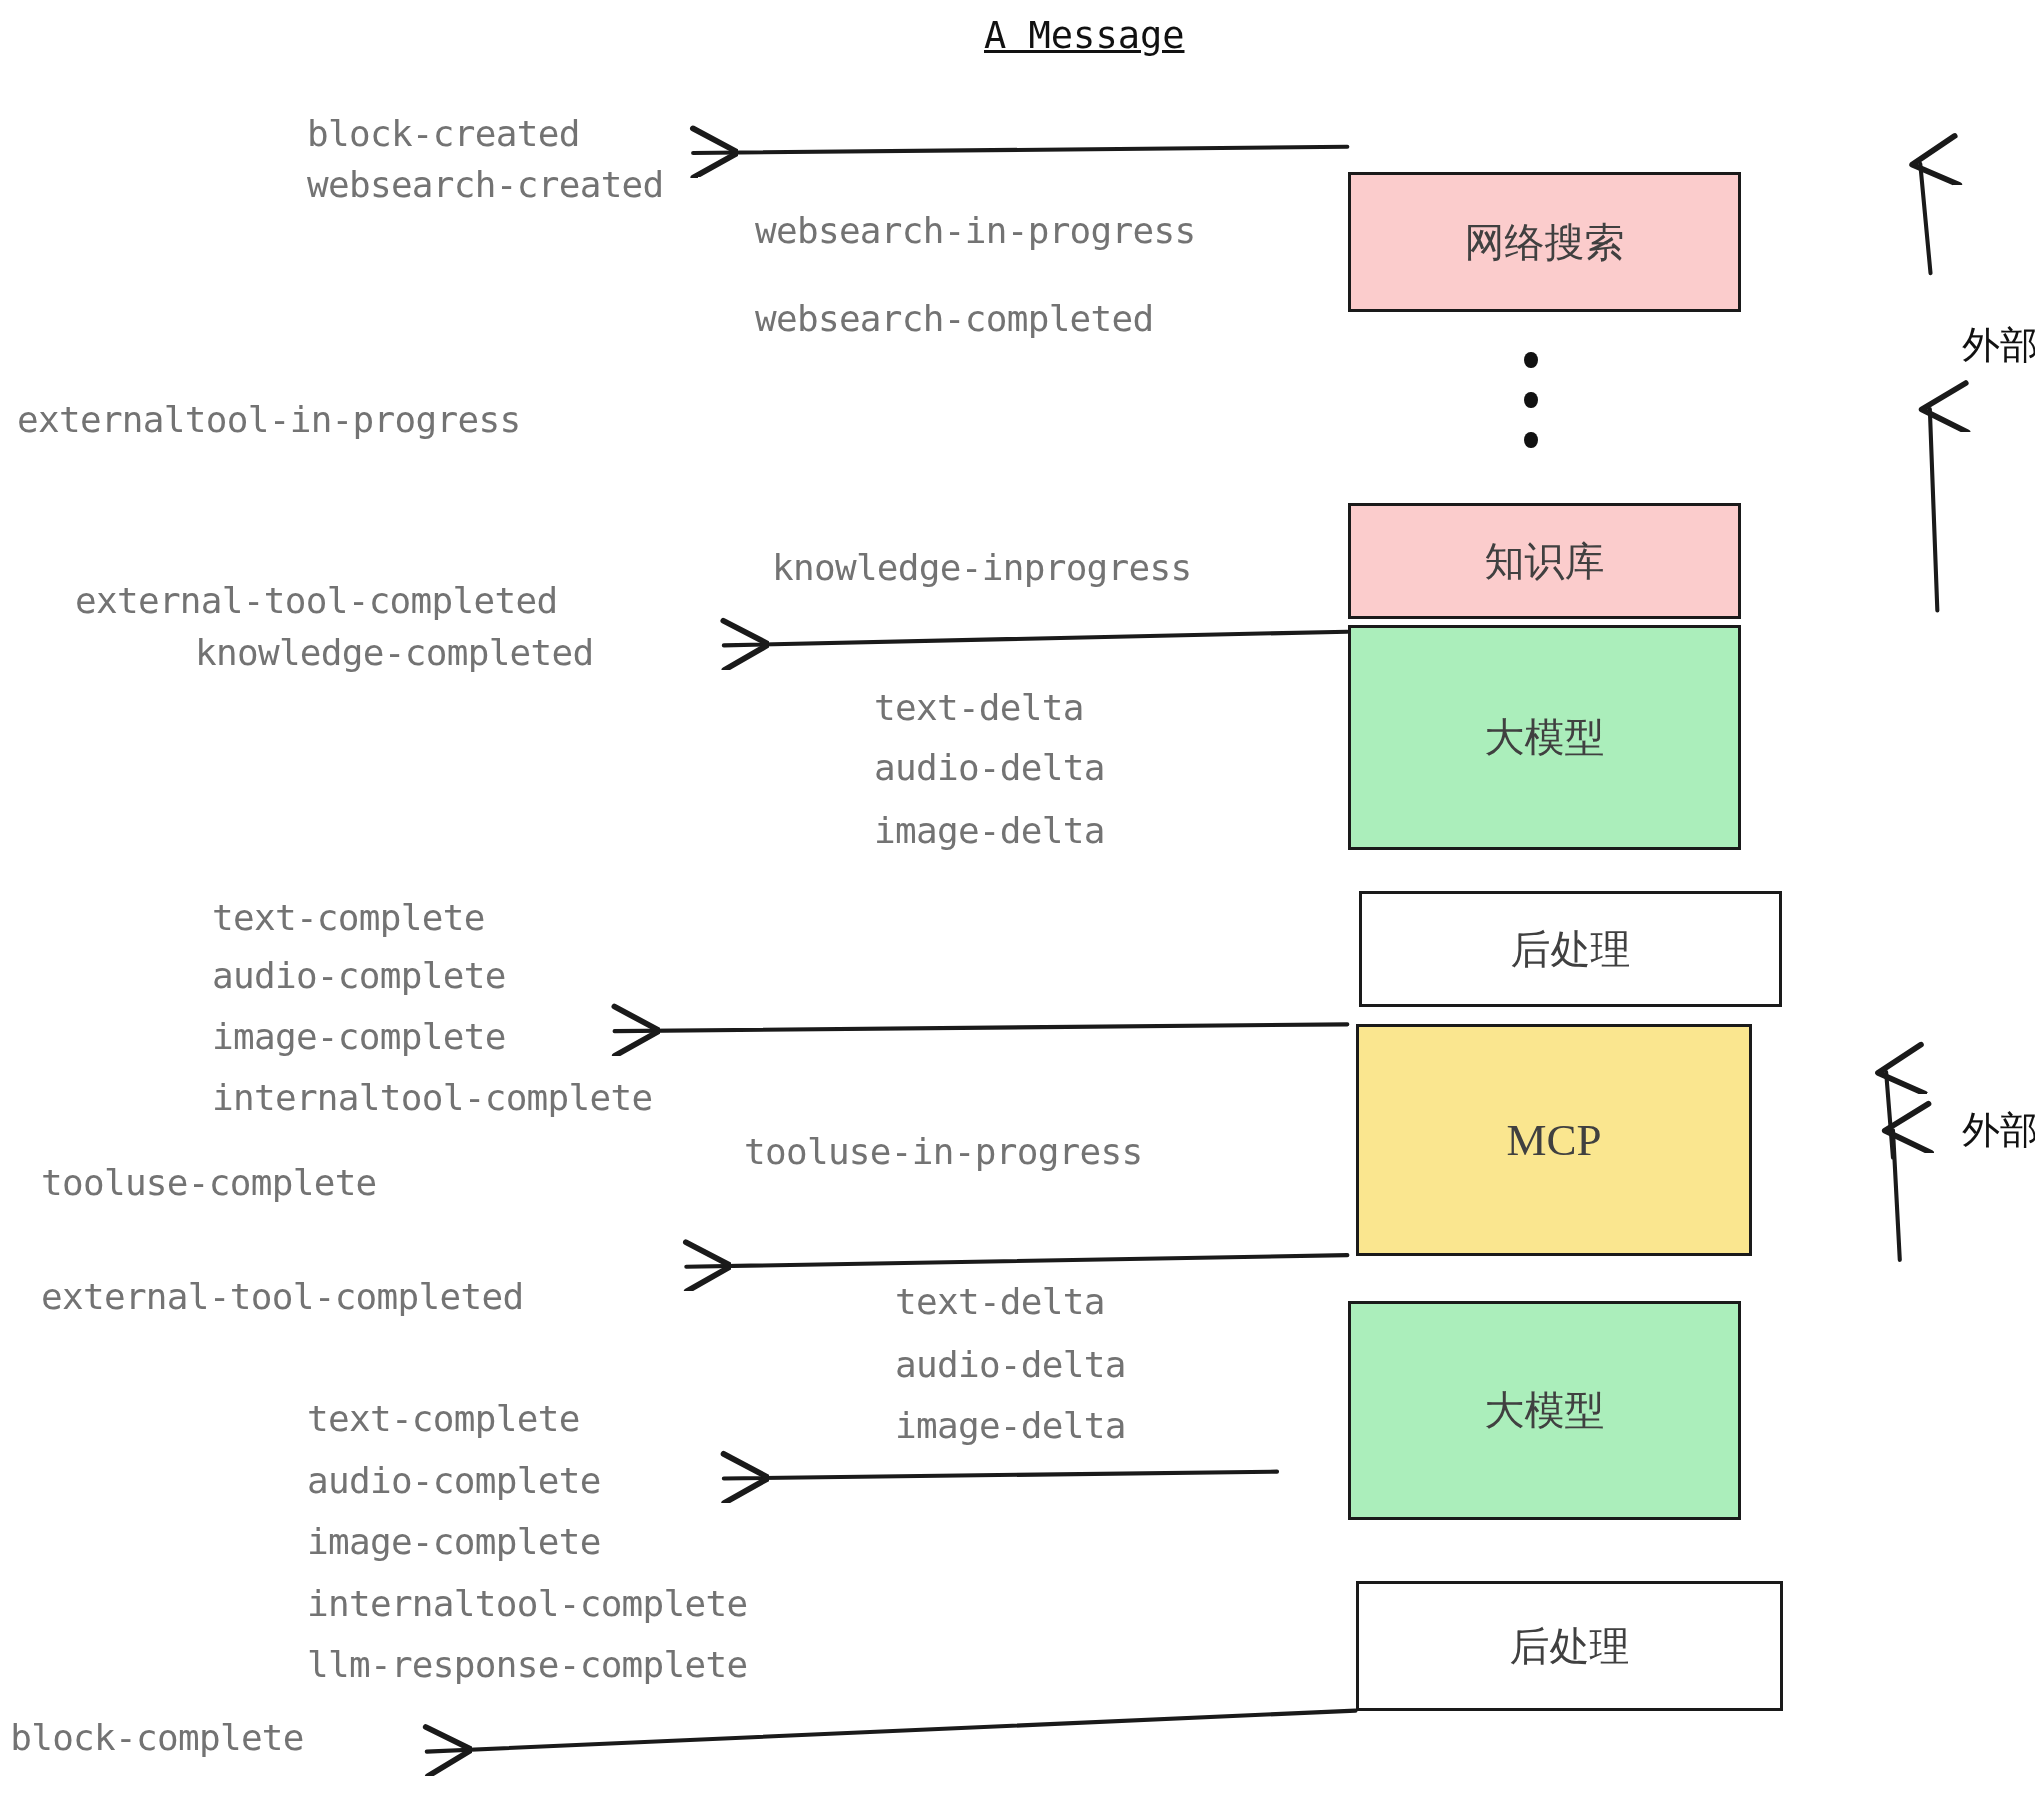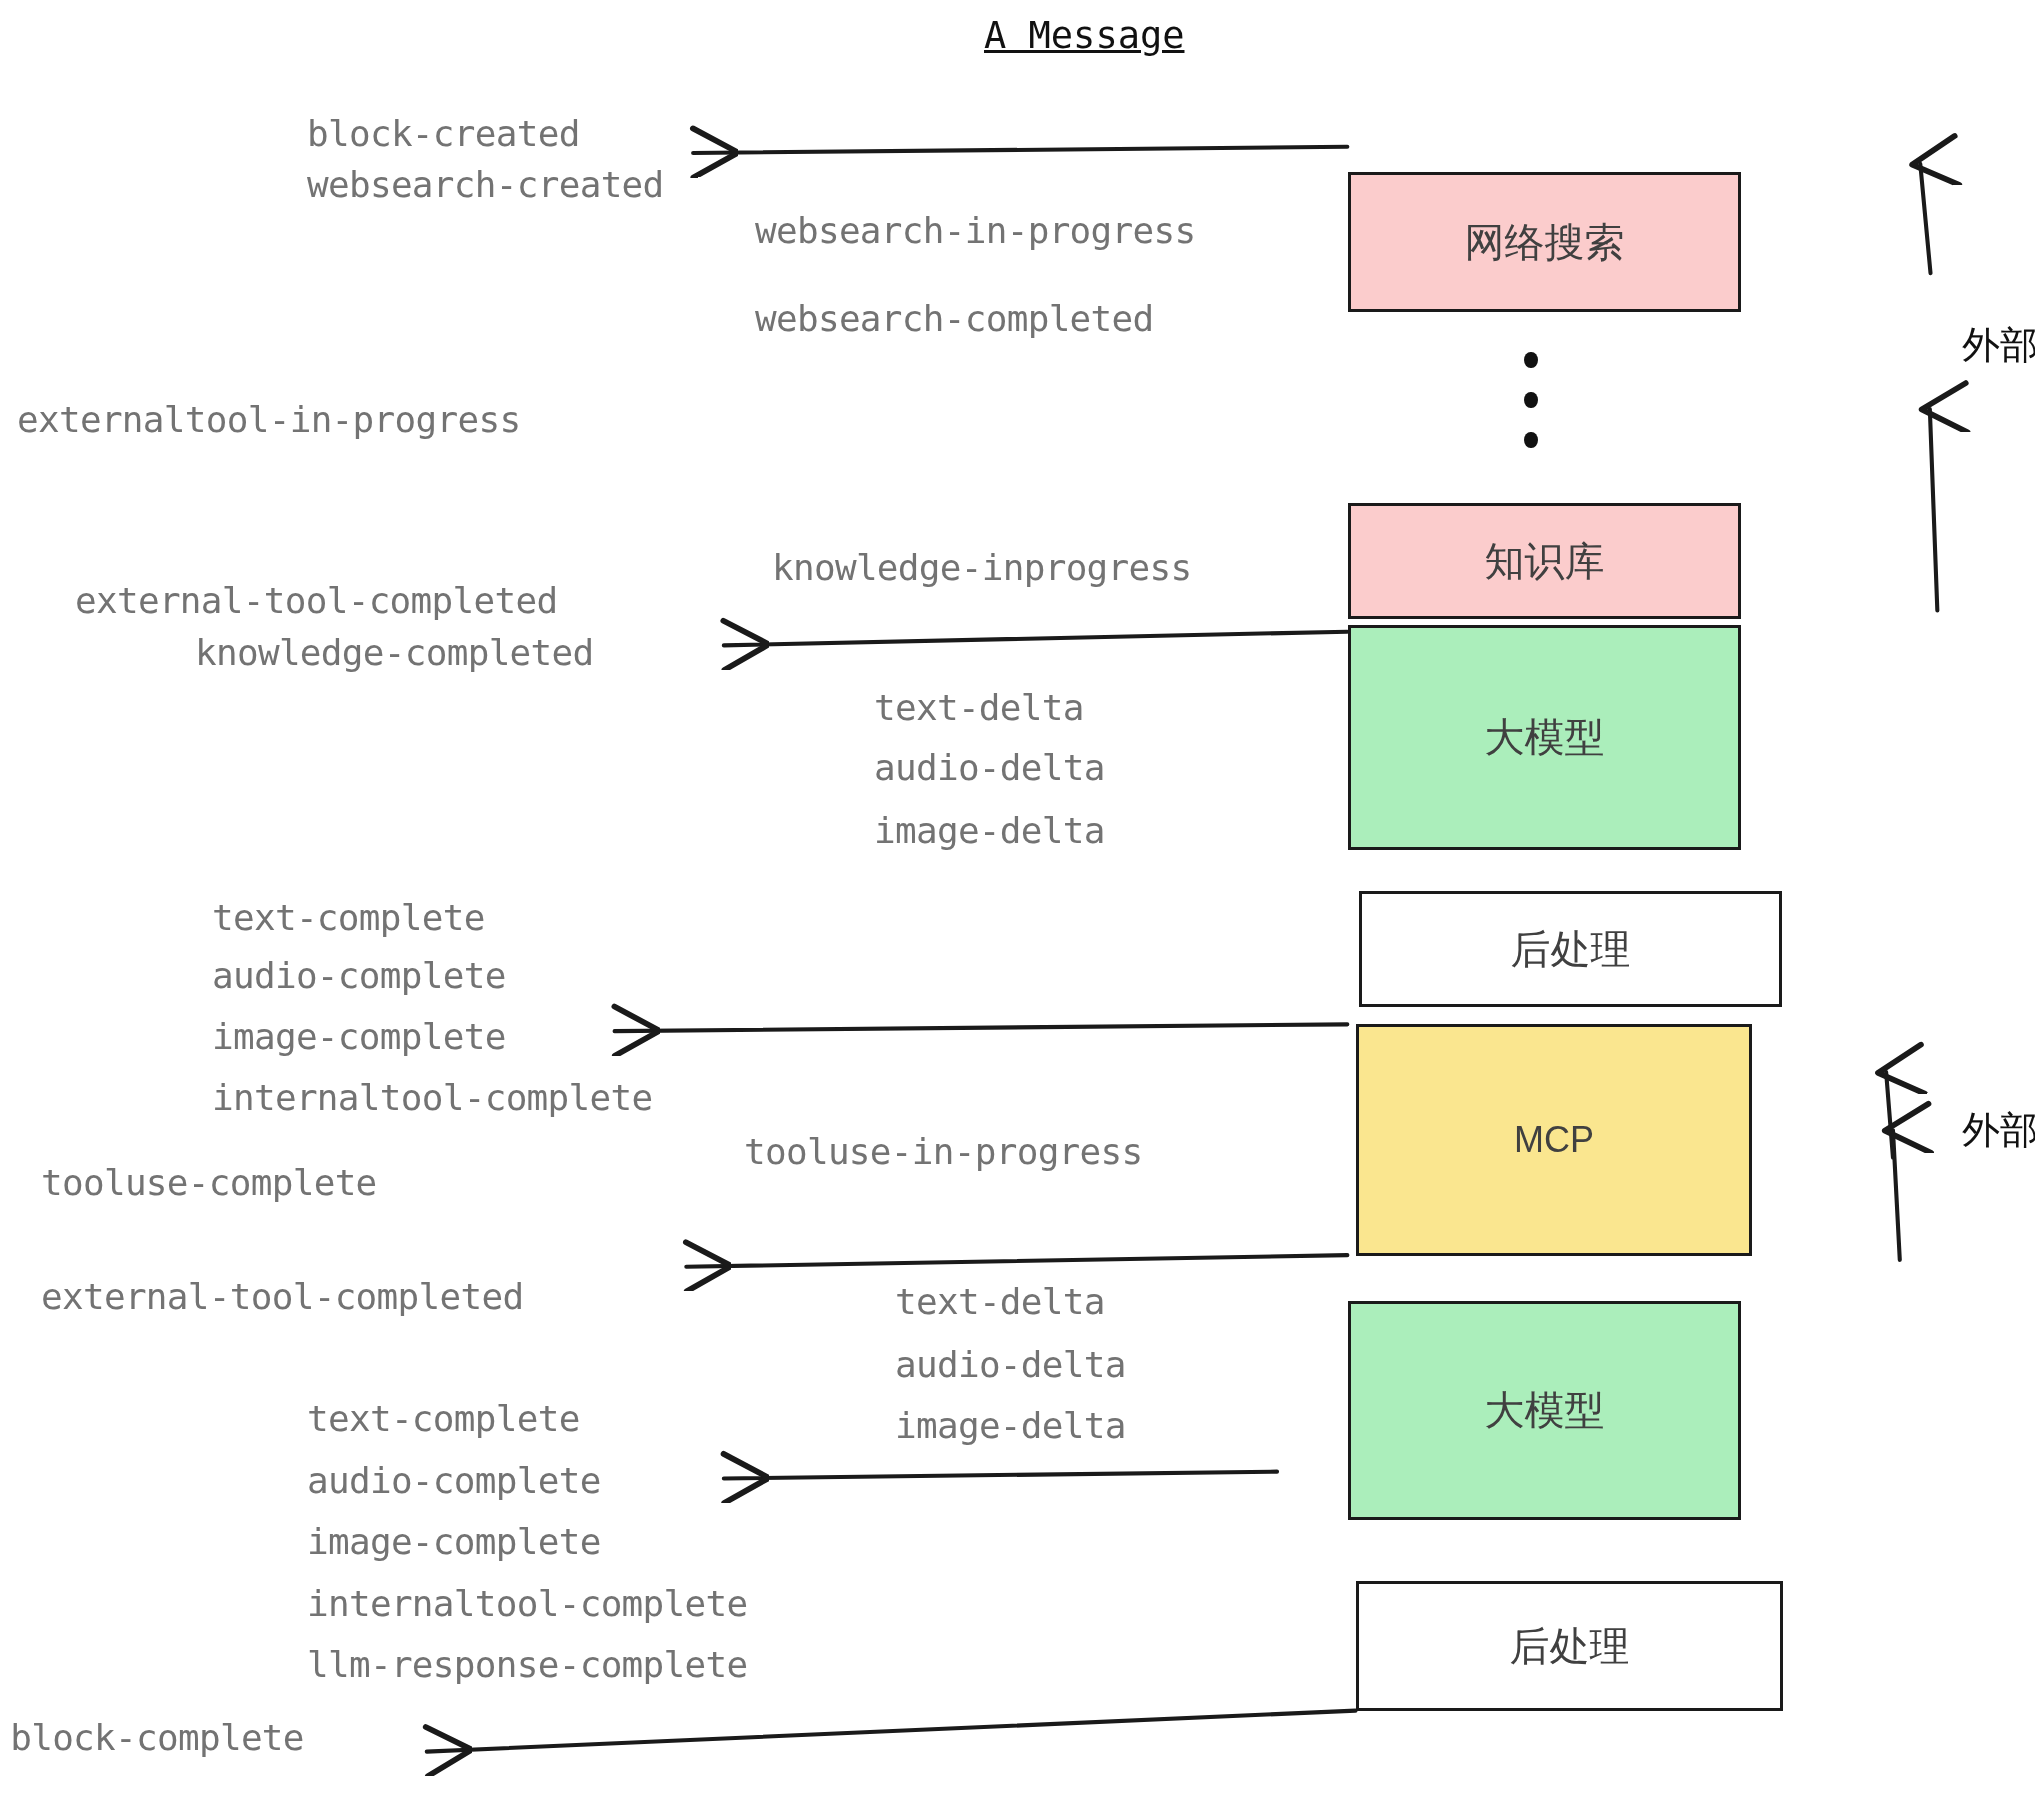--- a/index.html
+++ b/index.html
@@ -45,22 +45,22 @@
     align-items: center;
     justify-content: center;
   }
   .node span {
     font-family: "DejaVu Sans", sans-serif;
     font-size: 40px;
     color: #404040;
     white-space: nowrap;
   }
   .node.latin span {
-    font-family: Liberation Sans, sans-serif;
-    font-size: 36px;
+    font-family: Liberation Serif, serif;
+    font-size: 45px;
   }
   .sidelabel {
     position: absolute;
     font-family: "DejaVu Sans", sans-serif;
     font-size: 38px;
     color: #111111;
     white-space: nowrap;
   }
   .dots {
     position: absolute;

